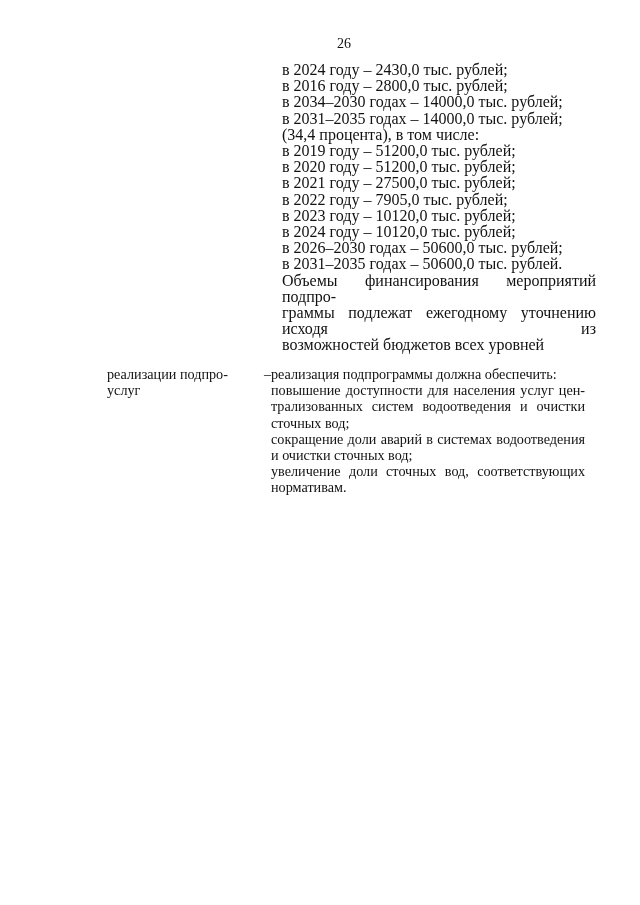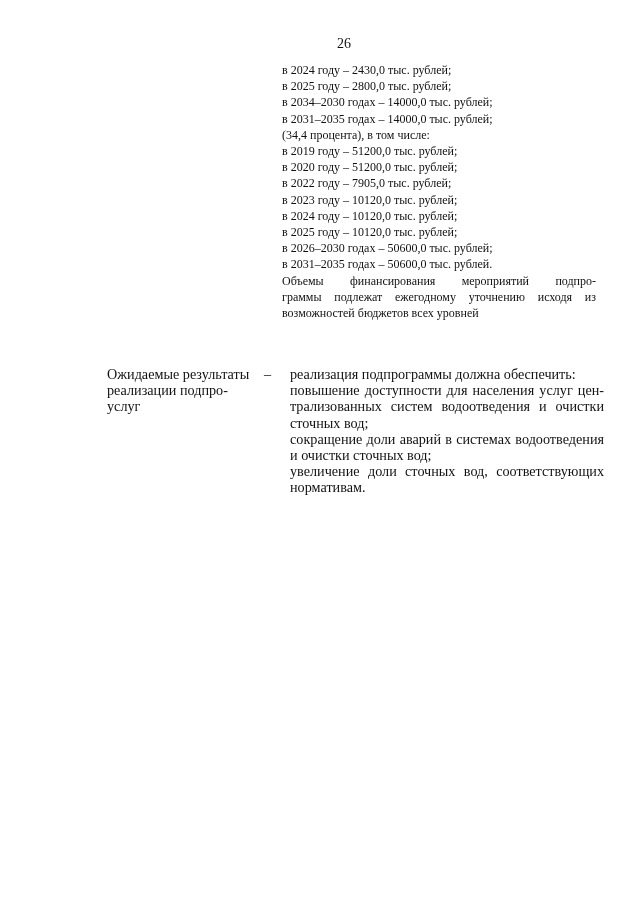--- a/index.html
+++ b/index.html
@@ -1,56 +1,55 @@
 <!DOCTYPE html>
 <html><head>
 <meta charset="utf-8">
 <style>
   html, body { margin: 0; padding: 0; background: #ffffff; }
   body { width: 640px; height: 905px; position: relative; overflow: hidden;
          font-family: "Liberation Serif", "DejaVu Serif", serif; color: #111; }
   .page-num { position: absolute; top: 36px; left: 0; width: 100%; text-align: center;
               font-size: 14px; padding-left: 48px; box-sizing: border-box; }
-  .col-right { position: absolute; left: 282px; width: 314px; font-size: 12px; line-height: 16.2px; }
+  .col-right { position: absolute; left: 282px; width: 314px; font-size: 16px; line-height: 16.2px; }
   .block1 { top: 62px; }
   .line { display: block; white-space: nowrap; }
   .just { display: block; text-align: justify; white-space: normal; }
   .just-last { text-align-last: justify; }
   .row2 { position: absolute; top: 366px; left: 107px; width: 489px; font-size: 14.2px; line-height: 16.2px; }
   .row2 .label { position: absolute; left: 0; top: 0; width: 150px; }
   .row2 .dash { position: absolute; left: 157px; top: 0; }
-  .row2 .content { position: absolute; left: 183px; top: 0; width: 314px; }
+  .row2 .content { position: absolute; left: 164px; top: 0; width: 314px; }
 </style>
 </head>
 <body>
 
 <div class="page-num">26</div>
 
 <div class="col-right block1">
   <span class="line">в 2024 году – 2430,0 тыс. рублей;</span>
-  <span class="line">в 2025 году – 2800,0 тыс. рублей;</span>
+  <span class="line">в 2016 году – 2800,0 тыс. рублей;</span>
   <span class="line">в 2034–2030 годах – 14000,0 тыс. рублей;</span>
   <span class="line">в 2031–2035 годах – 14000,0 тыс. рублей;</span>
   <span class="line">(34,4 процента), в том числе:</span>
   <span class="line">в 2019 году – 51200,0 тыс. рублей;</span>
   <span class="line">в 2020 году – 51200,0 тыс. рублей;</span>
+  <span class="line">в 2021 году – 27500,0 тыс. рублей;</span>
   <span class="line">в 2022 году – 7905,0 тыс. рублей;</span>
   <span class="line">в 2023 году – 10120,0 тыс. рублей;</span>
   <span class="line">в 2024 году – 10120,0 тыс. рублей;</span>
-  <span class="line">в 2025 году – 10120,0 тыс. рублей;</span>
   <span class="line">в 2026–2030 годах – 50600,0 тыс. рублей;</span>
   <span class="line">в 2031–2035 годах – 50600,0 тыс. рублей.</span>
   <span class="just just-last">Объемы финансирования мероприятий подпро-</span>
   <span class="just just-last">граммы подлежат ежегодному уточнению исходя из</span>
   <span class="line">возможностей бюджетов всех уровней</span>
 </div>
 
 <div class="row2">
   <div class="label">
-    <span class="line">Ожидаемые результаты</span>
     <span class="line">реализации подпро-</span>
     <span class="line">услуг</span>
   </div>
   <div class="dash">–</div>
   <div class="content">
     <span class="line">реализация подпрограммы должна обеспечить:</span>
     <span class="just just-last">повышение доступности для населения услуг цен-</span>
     <span class="just just-last">трализованных систем водоотведения и очистки</span>
     <span class="line">сточных вод;</span>
     <span class="just just-last">сокращение доли аварий в системах водоотведения</span>

